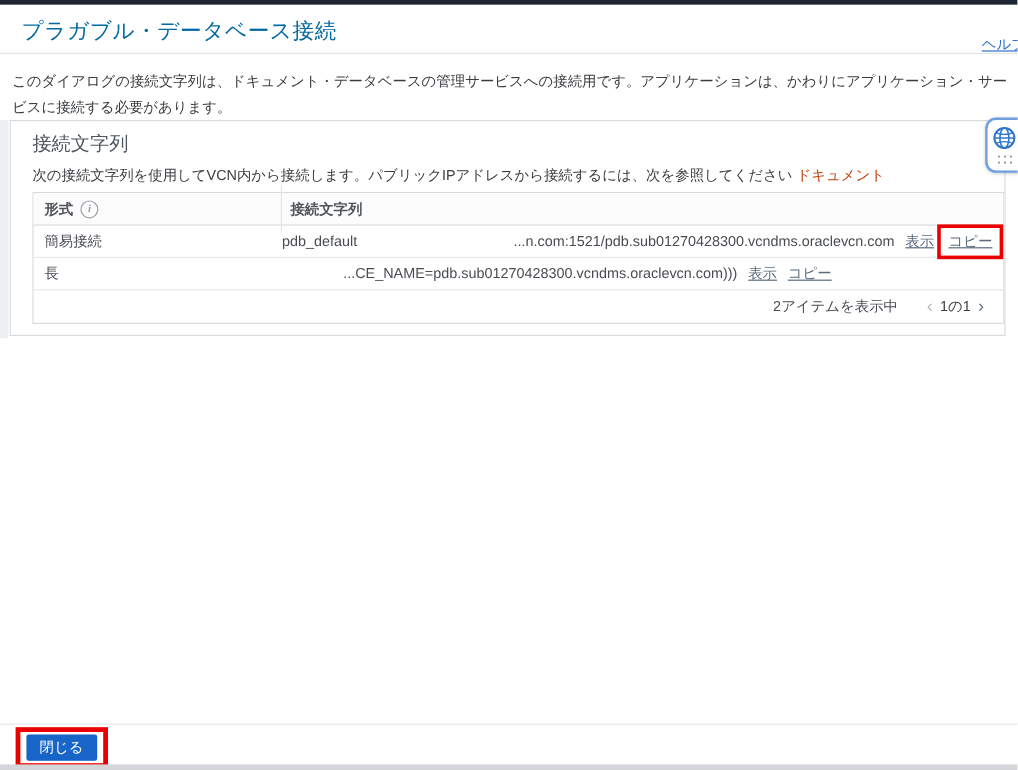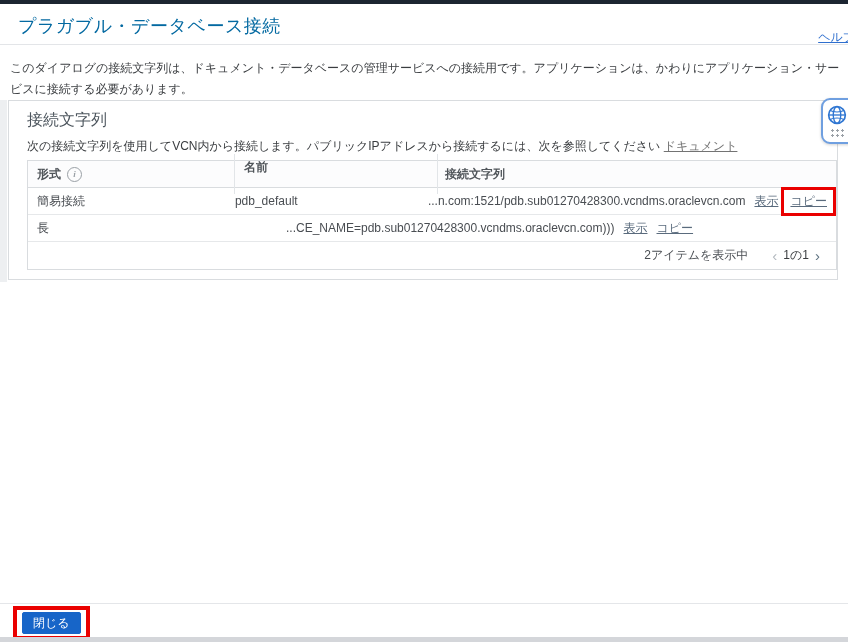--- a/index.html
+++ b/index.html
@@ -5,21 +5,21 @@
   html,body{margin:0;padding:0;}
   body{
     width:848px;height:642px;position:relative;overflow:hidden;
     background:#ffffff;font-family:"Liberation Sans","DejaVu Sans",sans-serif;
     -webkit-font-smoothing:antialiased;
   }
   .topbar{position:absolute;left:0;top:0;width:848px;height:4px;background:#1c2531;}
   .dialog-header{position:absolute;left:0;top:4px;width:848px;height:40px;background:#fff;border-bottom:1px solid #e3e5e8;}
   .dialog-title{position:absolute;left:18px;top:10px;font-size:18px;color:#0369a1;letter-spacing:.5px;}
   .help-link{position:absolute;right:-7px;top:25px;font-size:12px;color:#2f6fce;text-decoration:underline;cursor:pointer;}
-  a.lnk{color:#737373;text-decoration:underline;cursor:pointer;}
+  a.lnk{color:#c2410c;cursor:pointer;}
   .desc{position:absolute;left:10px;top:58px;font-size:12px;color:#3a3d40;line-height:21px;}
   .left-gutter{position:absolute;left:0;top:100px;width:7px;height:182px;background:#edeff1;}
   .panel{position:absolute;left:8px;top:100px;width:830px;height:180px;border:1px solid #d9dcdf;background:#fff;box-sizing:border-box;}
   .panel-title{position:absolute;left:18px;top:9px;font-size:16px;color:#4d565e;}
   .panel-desc{position:absolute;left:18px;top:37px;font-size:12px;color:#3a3d40;}
   .tbl{position:absolute;left:18px;top:59px;width:810px;border:1px solid #d9dcdf;box-sizing:border-box;background:#fff;}
   .trow{display:flex;align-items:center;height:27px;font-size:12px;box-sizing:border-box;}
   .thead{background:#fcfcfd;border-bottom:1px solid #d9dcdf;color:#50555a;font-weight:bold;}
   .tbody{border-bottom:1px solid #e6e8ea;color:#494d52;gap:44px;}
   .c1{width:207px;padding-left:9px;box-sizing:border-box;display:flex;align-items:center;}
@@ -77,21 +77,20 @@
   <div class="panel-desc">
     <span>次の接続文字列を使用してVCN内から接続します。パブリックIPアドレスから接続するには、次を参照してください </span><a class="lnk">ドキュメント</a>
   </div>
 
   <div class="tbl">
     <div class="trow thead">
       <div class="c1">
         <span>形式</span>
         <span class="info-icon">i</span>
       </div>
-      <div class="c2">名前</div>
       <div class="c3">接続文字列</div>
     </div>
 
     <div class="trow tbody">
       <div class="c1">簡易接続</div>
       <div class="c2">pdb_default</div>
       <div class="c3">
         <span>...n.com:1521/pdb.sub01270428300.vcndms.oraclevcn.com</span>
         <span class="action-link">表示</span>
         <span class="annot-inline">

